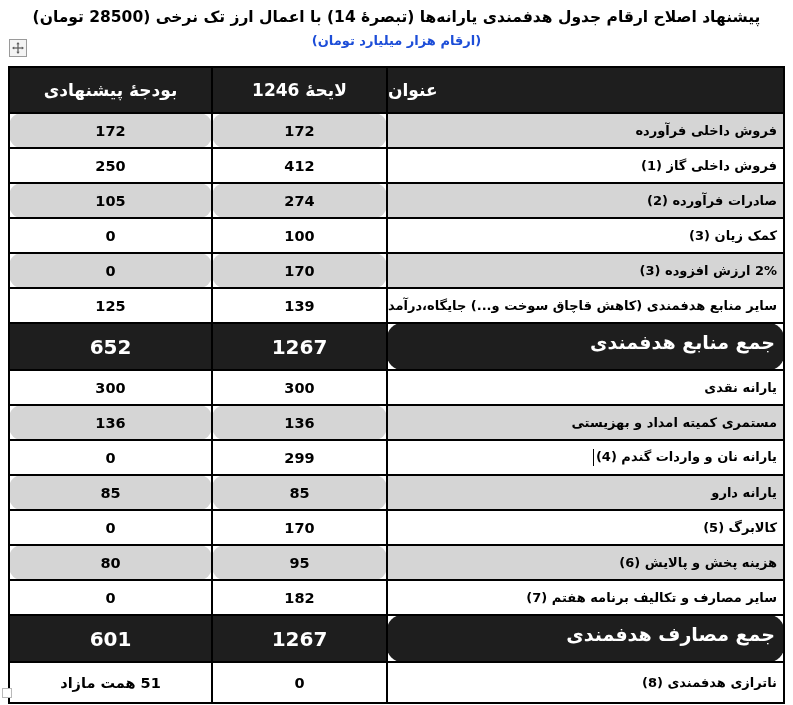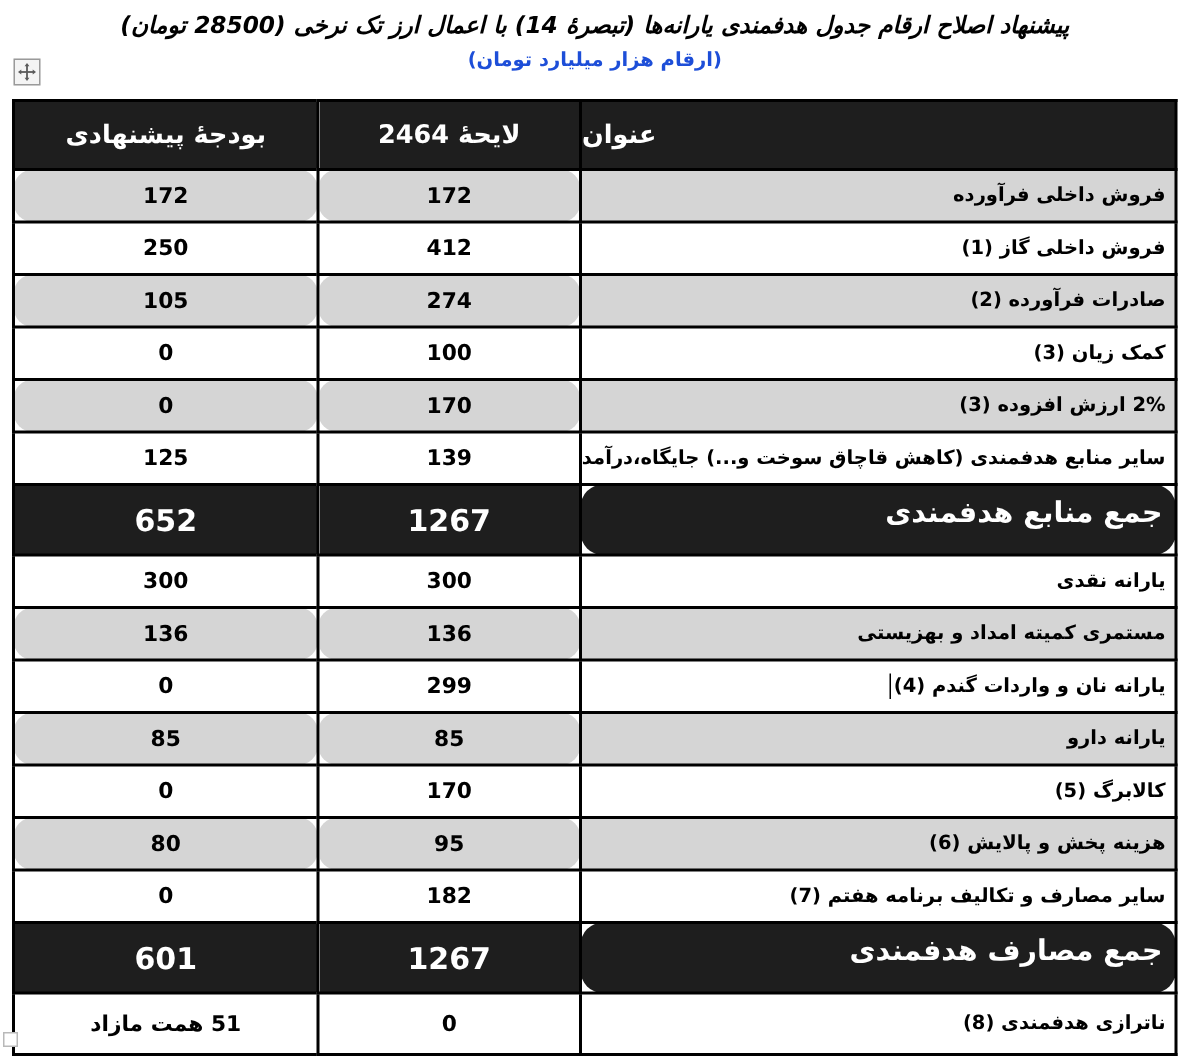--- a/index.html
+++ b/index.html
@@ -14,21 +14,20 @@
     width: 793px; height: 705px;
     background: #ffffff;
     overflow: hidden;
   }
   .doc-title {
     text-align: center;
     font-weight: bold;
     font-size: 15.5px;
     color: #000;
     padding-top: 8px;
-    font-style: italic;
   }
   .doc-subtitle {
     text-align: center;
     font-weight: bold;
     font-size: 13px;
     color: #1d4ed8;
     margin-top: 7px;
   }
   table.subsidy {
     position: absolute;
@@ -114,21 +113,21 @@
 
   <table class="subsidy">
     <colgroup>
       <col class="c-title">
       <col class="c-bill">
       <col class="c-budget">
     </colgroup>
     <thead>
       <tr class="hdr">
         <th class="h-title">عنوان</th>
-        <th class="h-num">لایحۀ 2464</th>
+        <th class="h-num">لایحۀ 1246</th>
         <th class="h-num">بودجۀ پیشنهادی</th>
       </tr>
     </thead>
     <tbody id="table-body">
         <tr class="data shaded">
           <td class="lbl">فروش داخلی فرآورده</td>
           <td class="num">172</td>
           <td class="num">172</td>
         </tr>
         <tr class="data">

